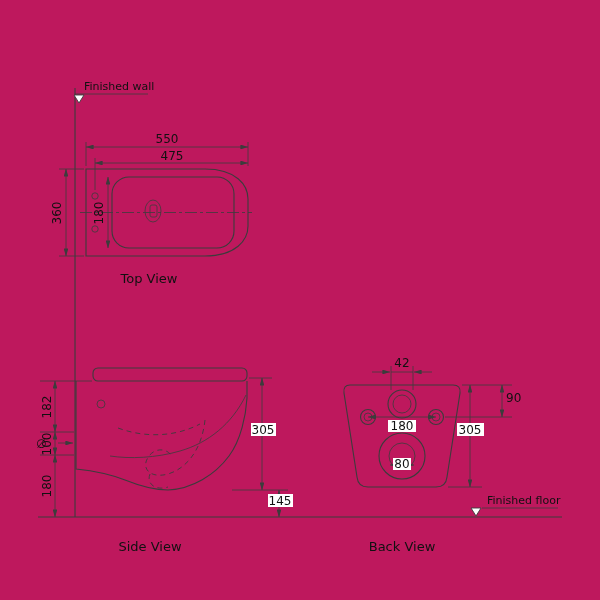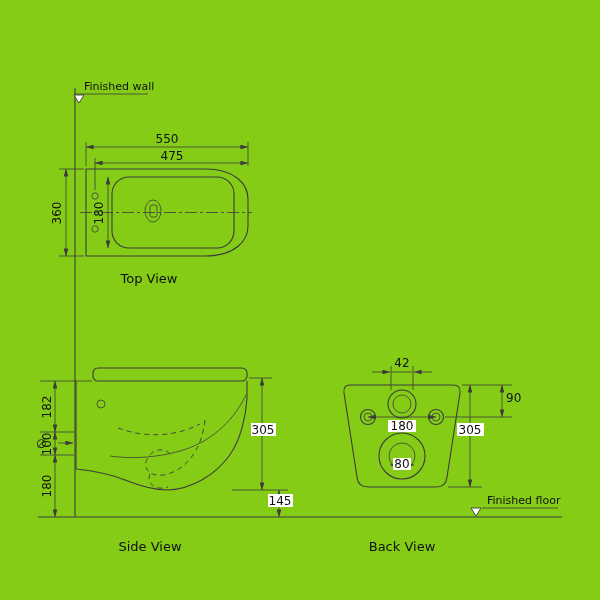--- a/index.html
+++ b/index.html
@@ -1,16 +1,16 @@
 <!DOCTYPE html>
 <html><head>
 <meta charset="utf-8">
 <style>
   html,body{margin:0;padding:0;background:#ffffff;}
-  .stage{position:relative;width:600px;height:600px;background:#84cc16;overflow:hidden;
+  .stage{position:relative;width:600px;height:600px;background:#be185d;overflow:hidden;
          font-family:"DejaVu Sans","Liberation Sans",sans-serif;}
   svg{display:block;}
   .ln{stroke:#3c3c3c;stroke-width:1.1;fill:none;}
   .thin{stroke:#3c3c3c;stroke-width:0.8;fill:none;}
   .dim{stroke:#3c3c3c;stroke-width:0.8;fill:none;}
   .dash{stroke:#3c3c3c;stroke-width:0.9;fill:none;stroke-dasharray:5 4;}
   .cl{stroke:#3c3c3c;stroke-width:0.8;fill:none;stroke-dasharray:12 3 3 3;}
   .txt{font-size:12px;fill:#111111;}
   .view{font-size:13px;fill:#111111;}
   .ann{font-size:11px;fill:#111111;}

